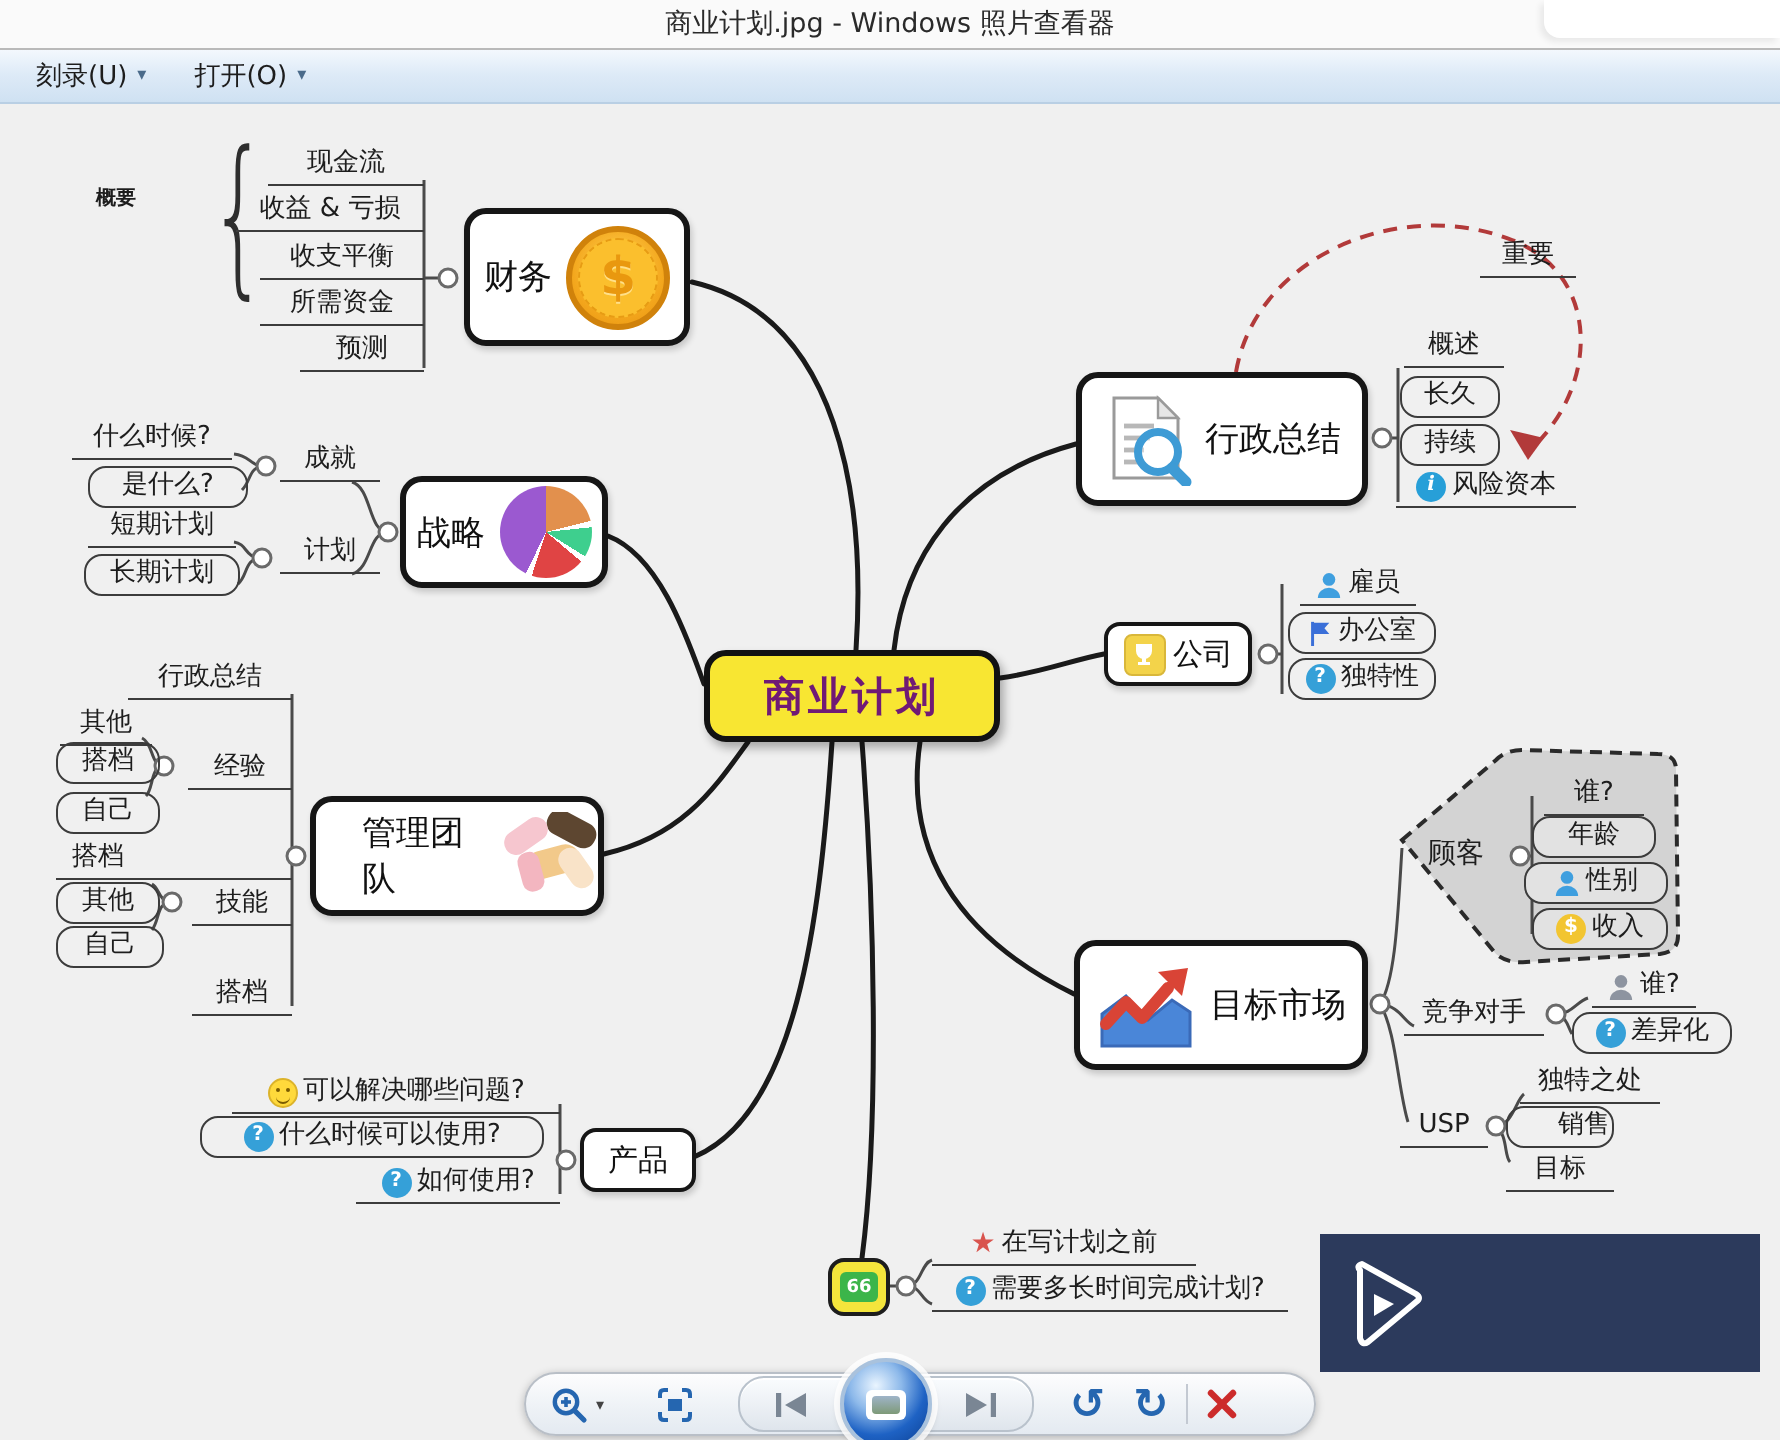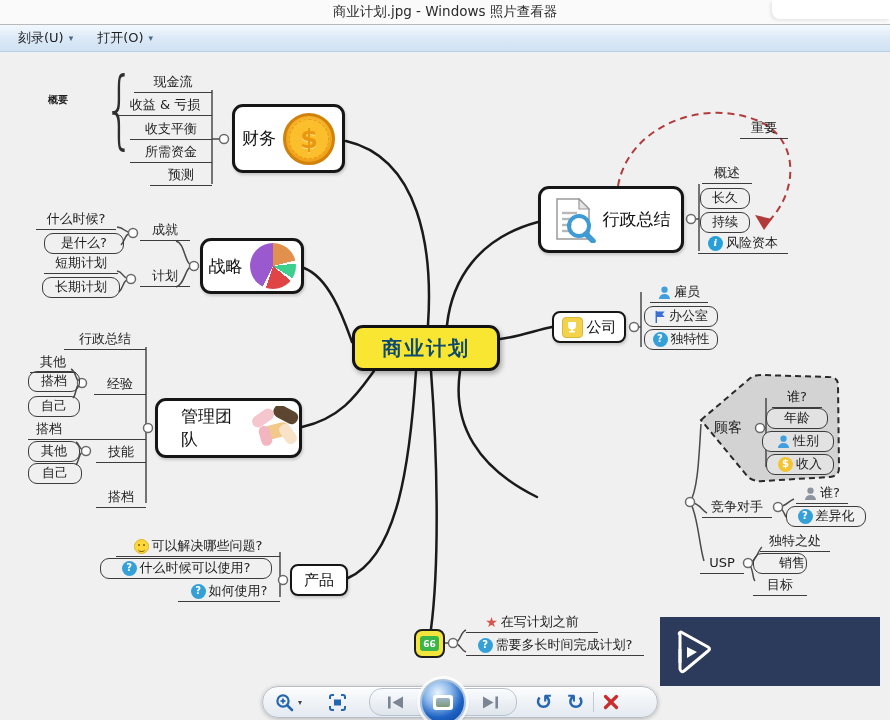--- a/index.html
+++ b/index.html
@@ -32,21 +32,21 @@
   .left{justify-content:flex-start;}
   
   .node{position:absolute;background:#fff;border:3px solid #161616;border-radius:11px;
     display:flex;align-items:center;justify-content:center;gap:7px;color:#111;
     box-shadow:1px 2px 3px rgba(0,0,0,.18);box-sizing:border-box;}
   .node .t{font-size:17px;}
   .node.small{border-width:2.5px;border-radius:8px;}
   .node.small .t{font-size:15px;}
   .center-node{position:absolute;background:#f8e632;border:3.5px solid #121212;border-radius:11px;
     display:flex;align-items:center;justify-content:center;
-    font-size:20px;font-weight:bold;letter-spacing:2px;color:#0c4a6e;
+    font-size:20px;font-weight:bold;letter-spacing:2px;color:#701a75;
     box-shadow:2px 3px 5px rgba(0,0,0,.3);box-sizing:border-box;}
   .brace{position:absolute;font-size:86px;font-weight:300;color:#2e2e2e;
     transform:scaleX(.55);line-height:1;}
   
   .coin{width:52px;height:52px;border-radius:50%;
     background:radial-gradient(circle at 50% 40%,#ffd65a,#f4a81e 62%,#e8930f);
     border:3px solid #d0820b;display:flex;align-items:center;justify-content:center;
     font-weight:bold;font-size:26px;color:#e9980f;text-shadow:0 1px 0 #ffe08a;box-sizing:border-box;}
   .coin .in{width:38px;height:38px;border-radius:50%;background:#fbbf2d;border:1px dashed #e79c14;
     display:flex;align-items:center;justify-content:center;}
@@ -285,20 +285,30 @@
   <div class="lbl u" style="left:30px;top:301px;width:46px;">其他</div>
   <div class="lbl bx" style="left:28px;top:319px;width:52px;">搭档</div>
   <div class="lbl bx" style="left:28px;top:344px;width:52px;">自己</div>
   <div class="lbl u" style="left:94px;top:323px;width:52px;">经验</div>
   <div class="lbl u left" style="left:28px;top:368px;width:118px;padding-left:8px;">搭档</div>
   <div class="lbl bx" style="left:28px;top:389px;width:52px;">其他</div>
   <div class="lbl bx" style="left:28px;top:411px;width:54px;">自己</div>
   <div class="lbl u" style="left:96px;top:391px;width:50px;">技能</div>
   <div class="lbl u" style="left:96px;top:436px;width:50px;">搭档</div>
 
+  <div class="node" style="left:537px;top:418px;width:147px;height:65px;">
+    <span style="display:inline-flex;">
+      <svg width="50" height="44" viewBox="0 0 50 44">
+        <path d="M3,42 L3,26 L15,17 L26,29 L38,19 L47,25 L47,42 Z" fill="#4a86d8" stroke="#3a6ab8" stroke-width="1.5"></path>
+        <path d="M5,31 L15,20 L23,28 L36,13" fill="none" stroke="#d94436" stroke-width="6" stroke-linecap="round" stroke-linejoin="round"></path>
+        <polygon points="31,5 46,3 43,17" fill="#d94436"></polygon>
+      </svg>
+    </span>
+    <span class="t">目标市场</span>
+  </div>
 
   <div class="lbl" style="left:710px;top:366px;font-size:14px;">顾客</div>
   <div class="lbl u" style="left:772px;top:336px;width:50px;">谁?</div>
   <div class="lbl bx" style="left:766px;top:356px;width:62px;background:#e2e2e2;">年龄</div>
   <div class="lbl bx" style="left:762px;top:379px;width:72px;background:#e2e2e2;">
     <span style="display:inline-flex;">
         <svg width="13" height="13" viewBox="0 0 14 14">
           <circle cx="7" cy="4" r="3.4" fill="#3f9fdf"></circle>
           <path d="M1,14 a6,5.5 0 0 1 12,0 z" fill="#3f9fdf"></path>
         </svg>

